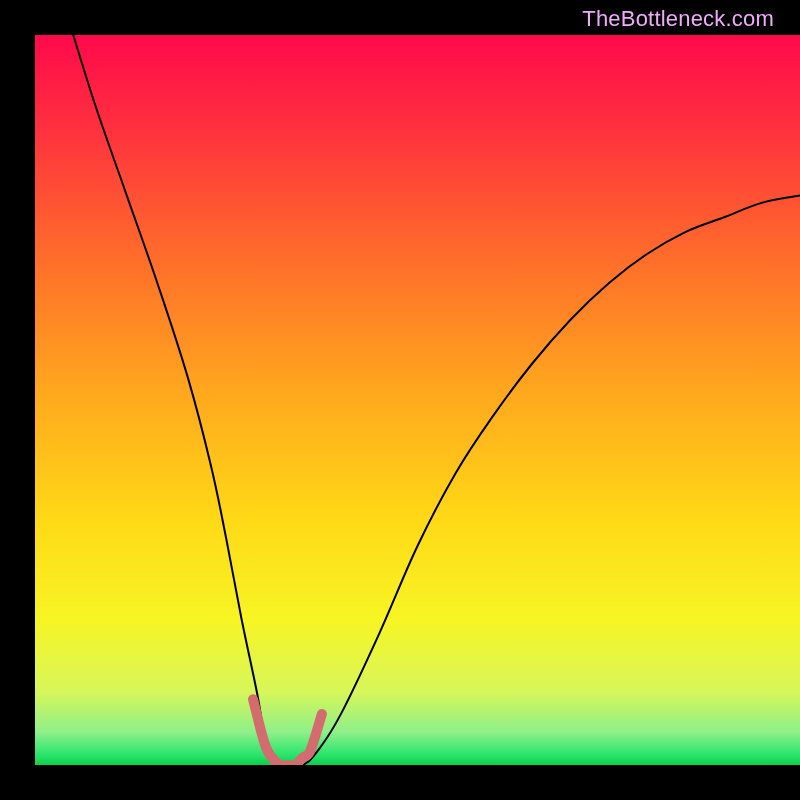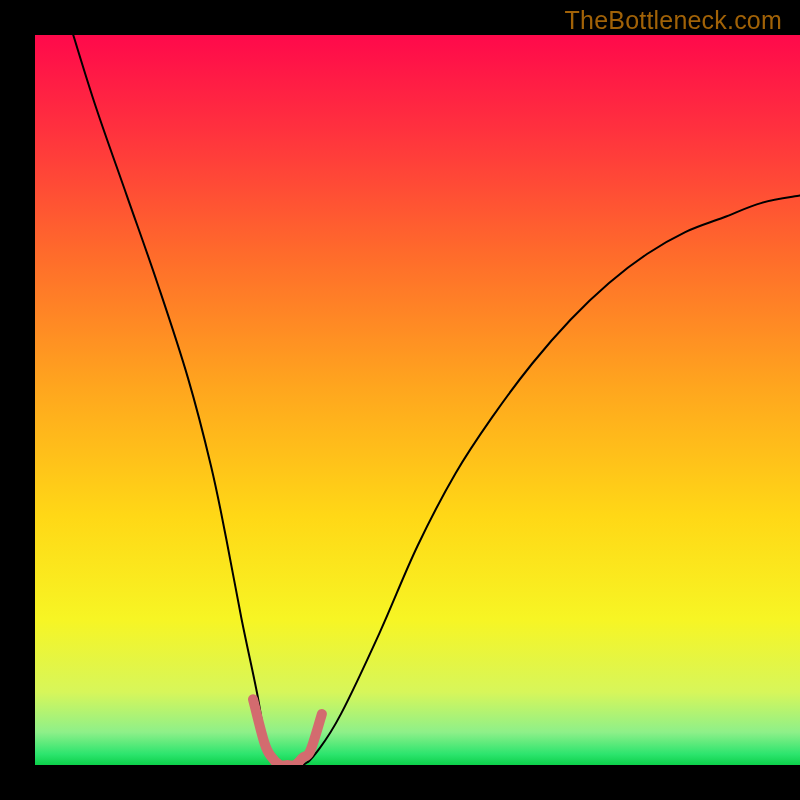--- a/index.html
+++ b/index.html
@@ -12,25 +12,25 @@
   }
   .container {
     position: relative;
     width: 800px;
     height: 800px;
     background: #000000;
   }
   .watermark {
     position: absolute;
     top: 6px;
-    right: 18px;
+    right: 26px;
     font-family: Arial, Helvetica, sans-serif;
-    font-size: 25px;
+    font-size: 22px;
     font-weight: 500;
-    color: #a16207;
+    color: #f0abfc;
     z-index: 10;
     letter-spacing: 0.2px;
   }
   svg.plot {
     position: absolute;
     left: 0;
     top: 0;
     width: 800px;
     height: 800px;
   }

